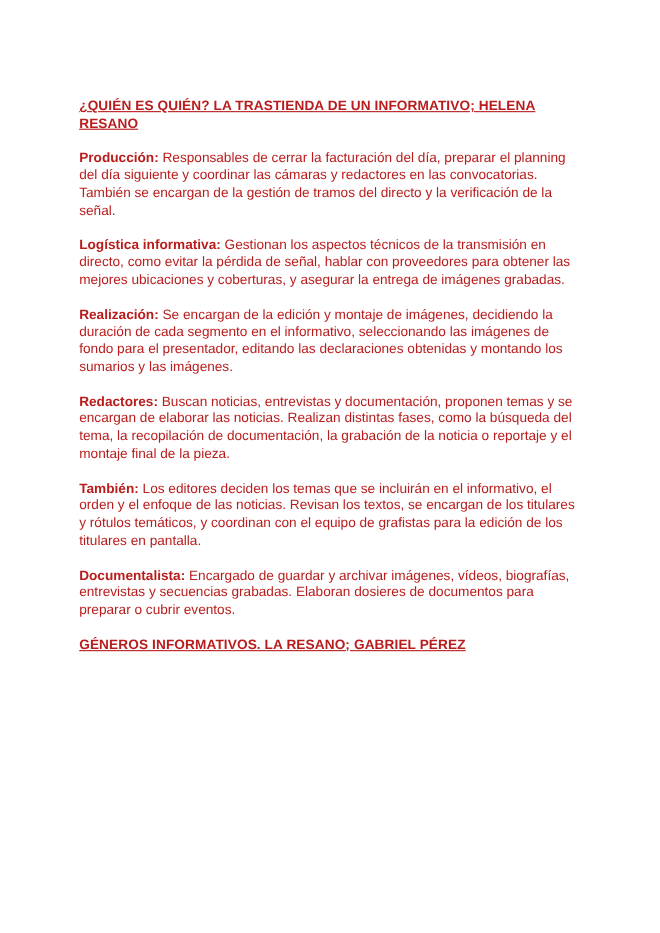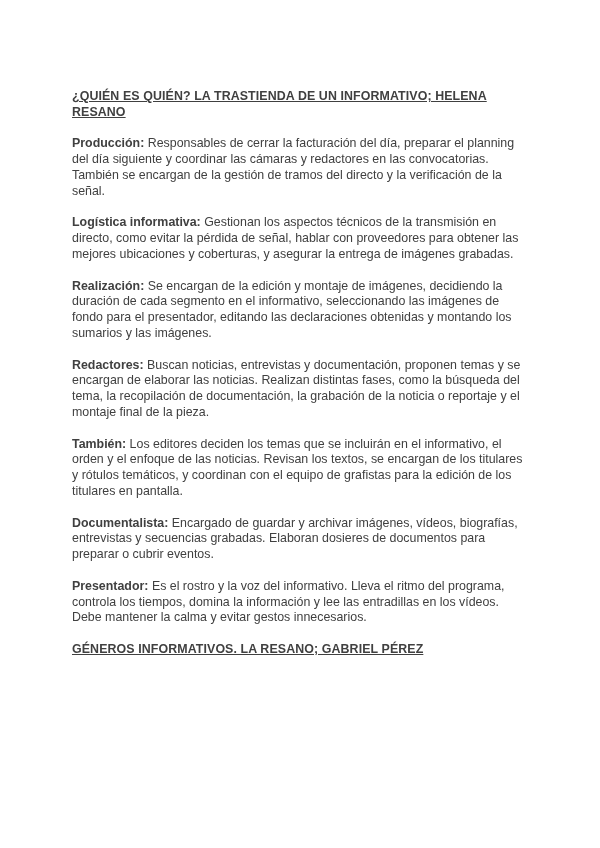--- a/index.html
+++ b/index.html
@@ -1,20 +1,20 @@
 <!DOCTYPE html>
 <html><head>
 <meta charset="utf-8">
 <style>
   html, body { margin: 0; padding: 0; background: #ffffff; }
   body { width: 600px; height: 848px; overflow: hidden; position: relative; }
   .page {
     position: absolute; left: 72px; top: 89px; width: 460px;
     font-family: "Liberation Sans", sans-serif;
-    font-size: 12.4px; line-height: 15.8px; color: #404040;
+    font-size: 12.4px; line-height: 15.8px; color: #b91c1c;
   }
   .heading {
     font-weight: bold; text-decoration: underline; margin: 0 0 15.8px 0;
     letter-spacing: 0.1px;
   }
   .para { margin: 0 0 15.8px 0; }
   .para b { font-weight: bold; }
   .closing { margin-bottom: 31.6px; }
 </style>
 </head>
@@ -29,17 +29,16 @@
 
   <p class="para"><b>Realización:</b><span> Se encargan de la edición y montaje de imágenes, decidiendo la duración de cada segmento en el informativo, seleccionando las imágenes de fondo para el presentador, editando las declaraciones obtenidas y montando los sumarios y las imágenes.</span></p>
 
   <p class="para"><b>Redactores:</b><span> Buscan noticias, entrevistas y documentación, proponen temas y se encargan de elaborar las noticias. Realizan distintas fases, como la búsqueda del tema, la recopilación de documentación, la grabación de la noticia o reportaje y el montaje final de la pieza.</span></p>
 
 
   <p class="para"><b>También:</b><span> Los editores deciden los temas que se incluirán en el informativo, el orden y el enfoque de las noticias. Revisan los textos, se encargan de los titulares y rótulos temáticos, y coordinan con el equipo de grafistas para la edición de los titulares en pantalla.</span></p>
 
   <p class="para"><b>Documentalista:</b><span> Encargado de guardar y archivar imágenes, vídeos, biografías, entrevistas y secuencias grabadas. Elaboran dosieres de documentos para preparar o cubrir eventos.</span></p>
 
-  <p class="para"><b>Presentador:</b><span> Es el rostro y la voz del informativo. Lleva el ritmo del programa, controla los tiempos, domina la información y lee las entradillas en los vídeos. Debe mantener la calma y evitar gestos innecesarios.</span></p>
 
 
   <p class="heading">GÉNEROS INFORMATIVOS. LA RESANO; GABRIEL PÉREZ</p>
 </div>
 
 </body></html>

